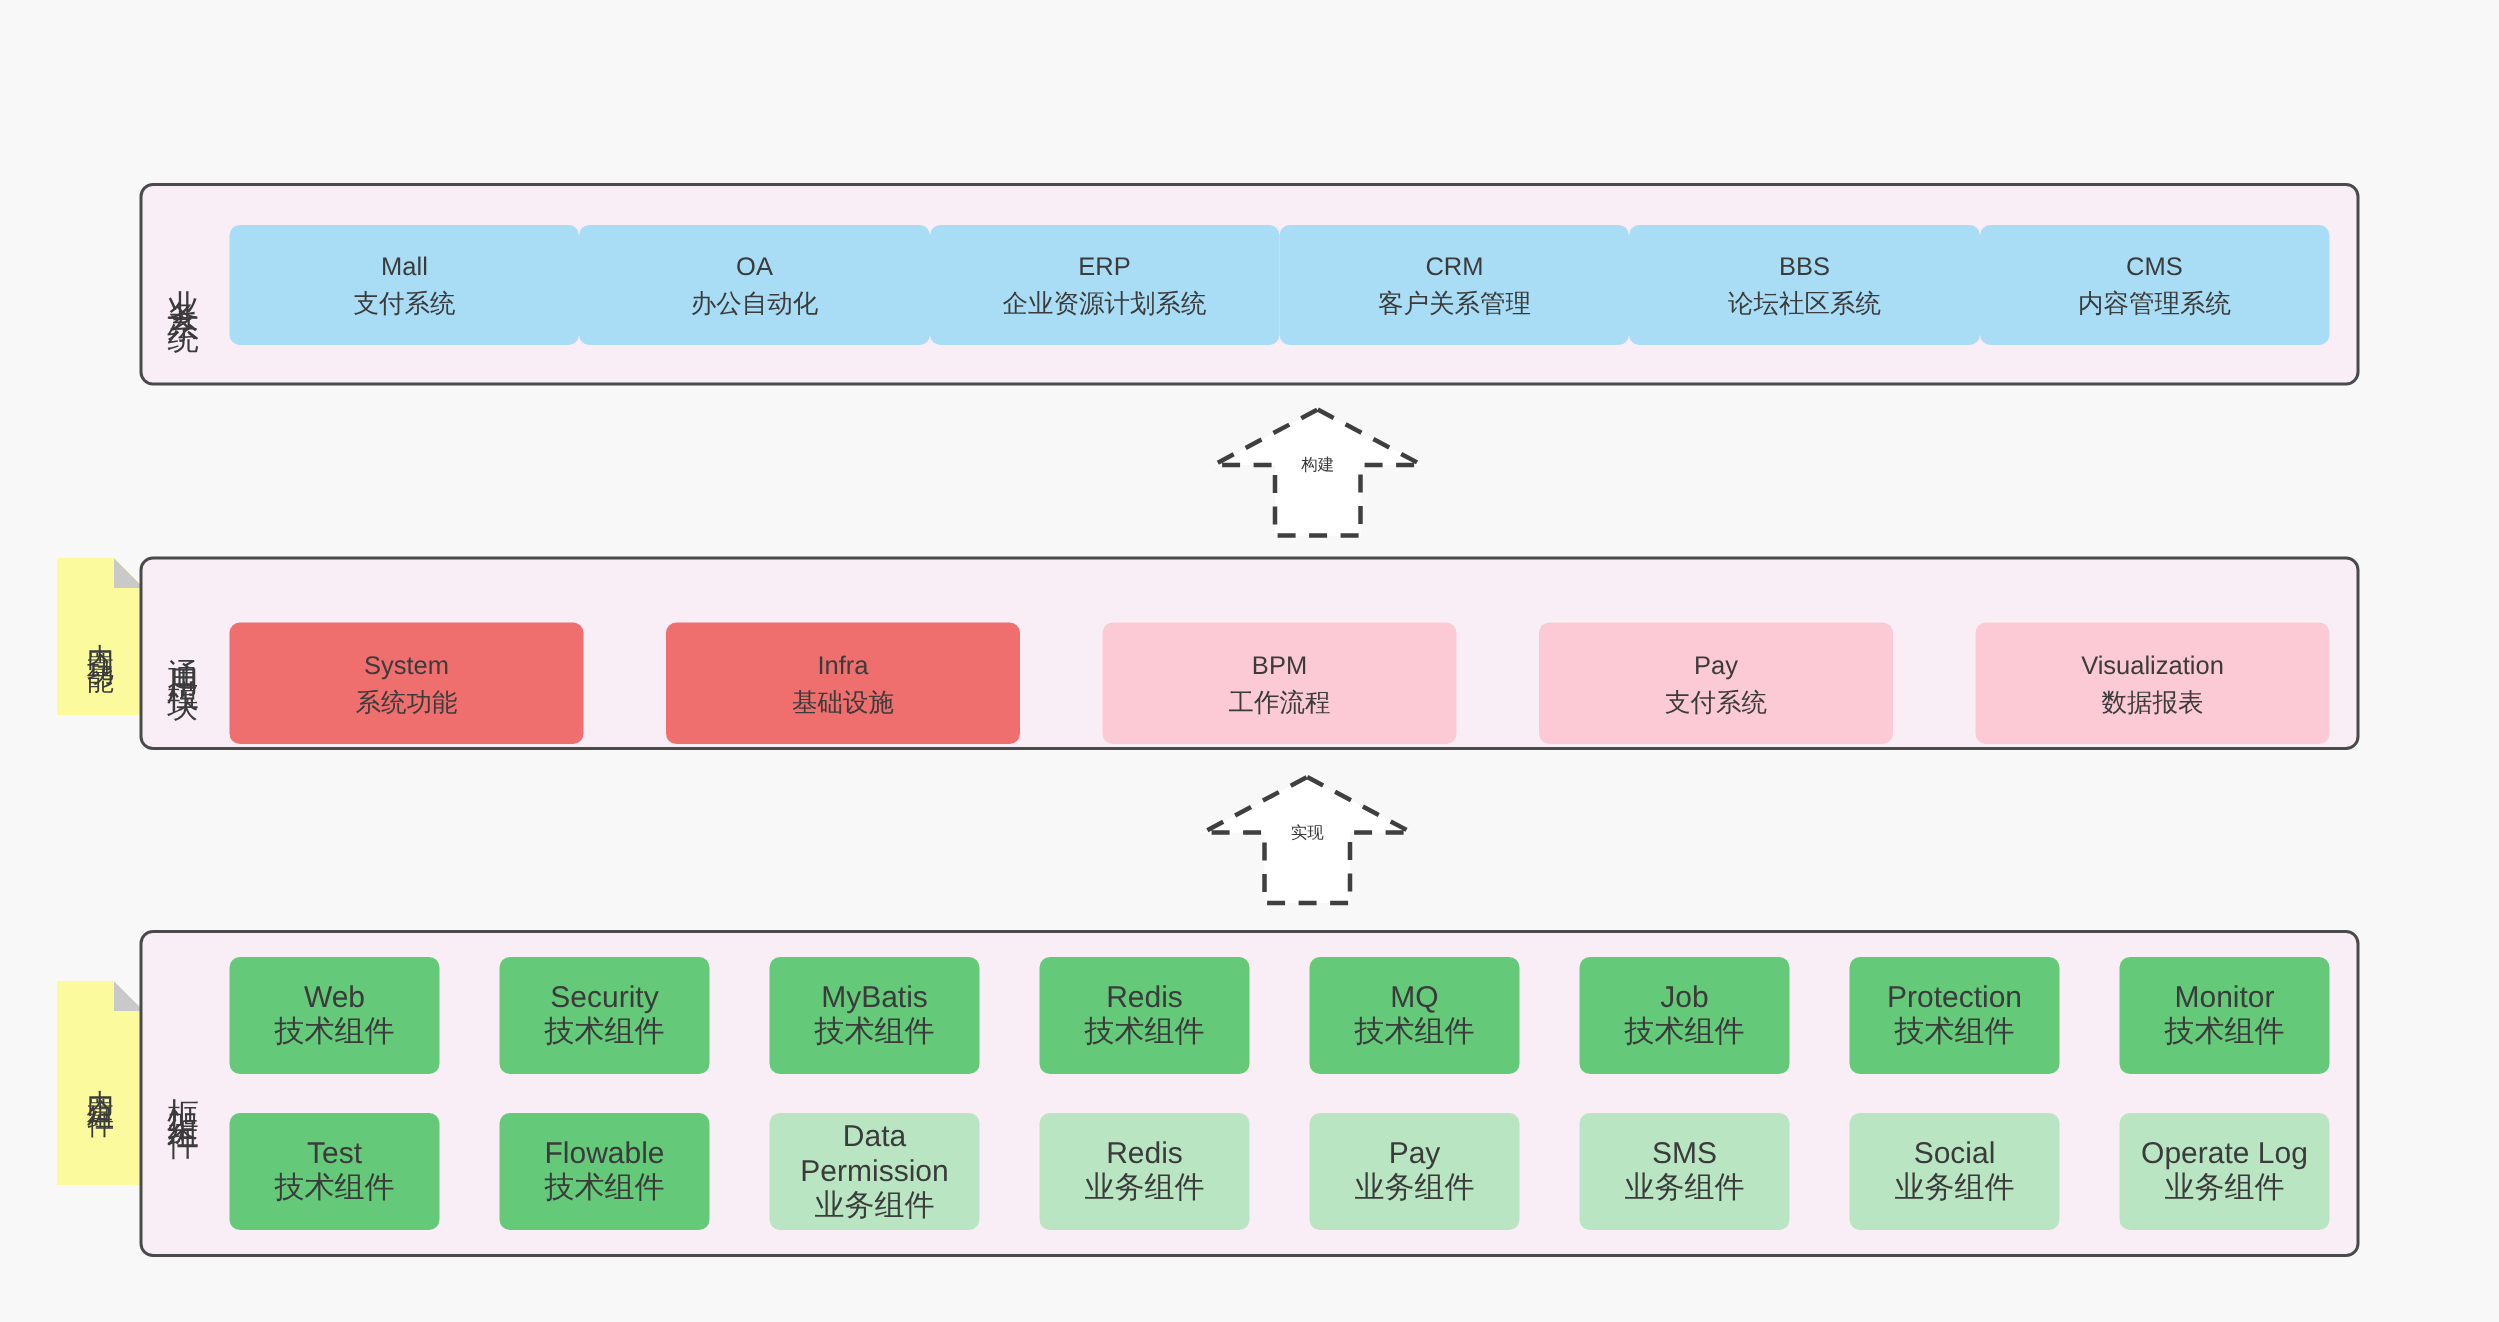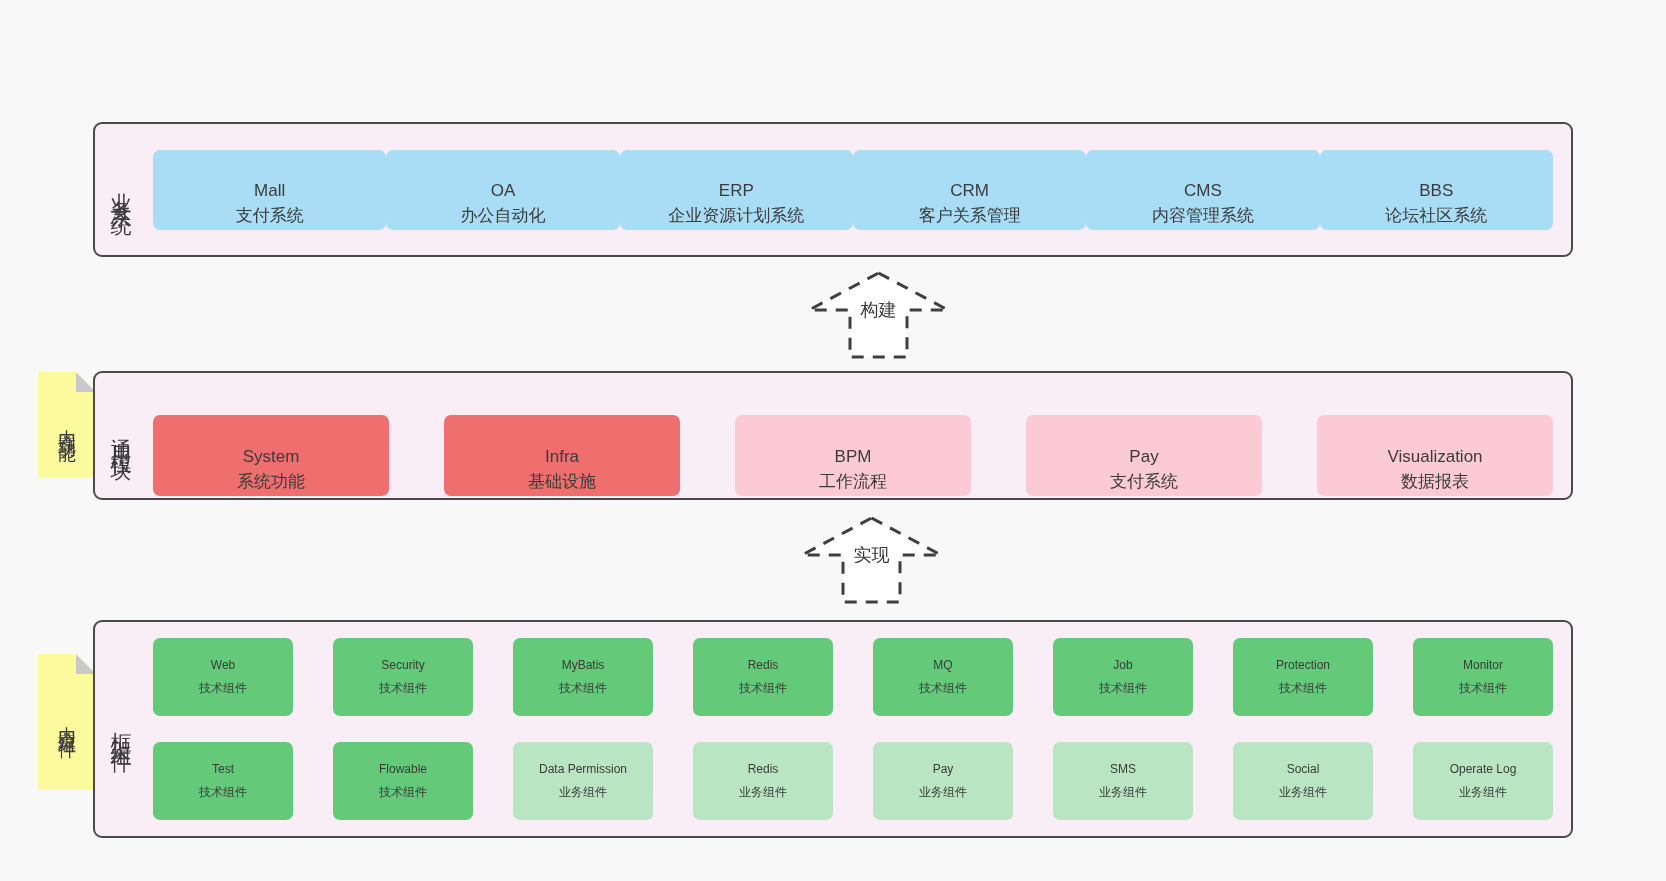--- a/index.html
+++ b/index.html
@@ -17,36 +17,36 @@
                font-size:21px;letter-spacing:7px;color:var(--text,#3b3b3b);white-space:nowrap;}
 
   .boxes-row{position:absolute;left:58px;right:18px;display:flex;justify-content:space-between;}
   .layer-1 .boxes-row{top:26px;}
   .layer-2 .boxes-row{top:42px;}
   .row-a{top:16px;}
   .row-b{top:120px;}
 
   .box{display:flex;flex-direction:column;justify-content:center;align-items:center;
        border-radius:7px;text-align:center;box-sizing:border-box;padding:2px 6px;}
-  .box-lg{width:236px;height:80px;font-size:17px;line-height:25px;justify-content:flex-end;}
+  .box-lg{width:236px;height:80px;font-size:17px;line-height:25px;}
   .layer-2 .box-lg{height:81px;}
-  .box-sm{width:140px;height:78px;font-size:12px;line-height:23px;}
+  .box-sm{width:140px;height:78px;font-size:20px;line-height:23px;}
   .blue{background:var(--blue,#a9dcf5);}
   .red{background:var(--red,#ef6e6e);}
   .pink{background:var(--pink,#fccad4);}
   .green-dark{background:var(--green-dark,#64c979);}
   .green-light{background:var(--green-light,#b9e5c2);}
   .box-name,.box-sub{display:block;}
 
   .arrow{position:absolute;width:145px;height:90px;}
   .arrow-1{left:806px;top:270px;}
   .arrow-2{left:799px;top:515px;}
   .arrow svg{display:block;width:145px;height:90px;}
   .arrow-label{position:absolute;left:50%;top:40px;transform:translate(-50%,-50%);
-               background:#ffffff;padding:1px 4px;font-size:18px;color:var(--text,#3b3b3b);white-space:nowrap;}
+               background:#ffffff;padding:1px 4px;font-size:11px;color:var(--text,#3b3b3b);white-space:nowrap;}
 
   .note{position:absolute;left:38px;width:58px;background:var(--yellow,#fbfb9e);
         clip-path:polygon(0 0,calc(100% - 20px) 0,100% 20px,100% 100%,0 100%);}
   .note-1{top:372px;height:105px;}
   .note-2{top:654px;height:136px;}
   .note-fold{position:absolute;top:0;right:0;width:20px;height:20px;
              background:var(--fold,#c9c9c9);clip-path:polygon(0 0,100% 100%,0 100%);}
   .note-text{position:absolute;left:50%;top:50%;transform:translate(-50%,-50%);
              writing-mode:vertical-rl;text-orientation:upright;
              font-size:18px;letter-spacing:5px;color:var(--text,#3b3b3b);white-space:nowrap;}
@@ -78,26 +78,26 @@
       </div>
       <div class="box box-lg blue">
         <span class="box-name">ERP</span>
         <span class="box-sub">企业资源计划系统</span>
       </div>
       <div class="box box-lg blue">
         <span class="box-name">CRM</span>
         <span class="box-sub">客户关系管理</span>
       </div>
       <div class="box box-lg blue">
+        <span class="box-name">BBS</span>
+        <span class="box-sub">论坛社区系统</span>
+      </div>
+      <div class="box box-lg blue">
         <span class="box-name">CMS</span>
         <span class="box-sub">内容管理系统</span>
-      </div>
-      <div class="box box-lg blue">
-        <span class="box-name">BBS</span>
-        <span class="box-sub">论坛社区系统</span>
       </div>
     </div>
   </div>
 
   <div class="arrow arrow-1">
     <svg viewBox="0 0 145 90">
       <polygon points="72.5,3 142,40 101,40 101,87 44,87 44,40 3,40" fill="#ffffff" stroke="var(--arrow,#3f3f3f)" stroke-width="3" stroke-dasharray="12 9" stroke-linejoin="miter"></polygon>
     </svg>
     <span class="arrow-label">构建</span>
   </div>

